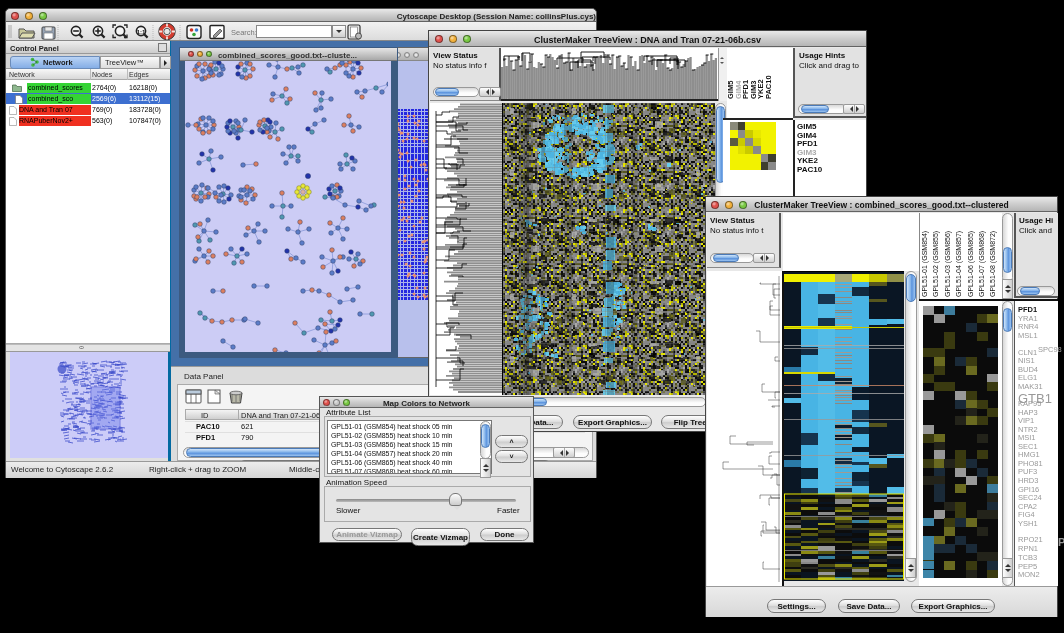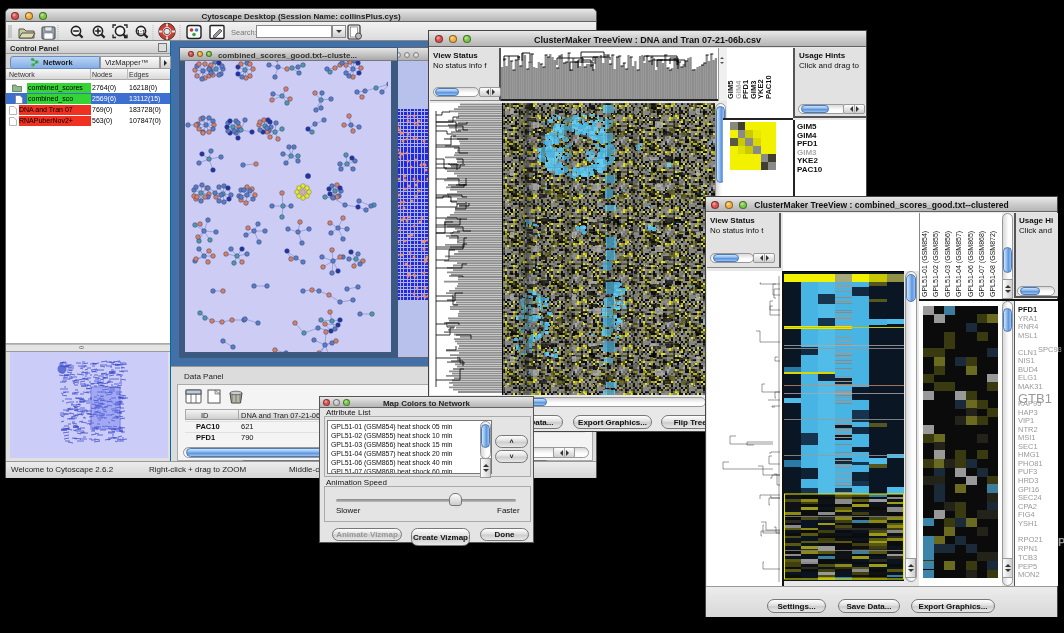--- a/index.html
+++ b/index.html
@@ -1,18 +1,18 @@
 <!DOCTYPE html>
 <html><head><meta charset="utf-8"><style>*{margin:0;padding:0;box-sizing:border-box}body{width:1064px;height:633px;background:#000;font-family:"Liberation Sans",sans-serif;overflow:hidden;position:relative}.abs{position:absolute}.tb{background:linear-gradient(#e9e9e9,#cdcdcd 50%,#b5b5b5);border-bottom:1px solid #636363}</style></head><body>
 <div class="abs" style="left:5px;top:8px;width:592px;height:470px;background:#e2e2e2;border:1px solid #555;border-radius:5px 5px 0 0">
     <div class="abs tb" style="left:0;top:0;width:590px;height:13px;border-radius:5px 5px 0 0"></div>
     <div style="position:absolute;left:5px;top:2.5px;width:8px;height:8px;border-radius:50%;background:radial-gradient(circle at 35% 30%, #fff6 0 15%, transparent 40%),#e0524d;border:1px solid rgba(0,0,0,.45);box-sizing:border-box"></div>
     <div style="position:absolute;left:19px;top:2.5px;width:8px;height:8px;border-radius:50%;background:radial-gradient(circle at 35% 30%, #fff6 0 15%, transparent 40%),#f2b13c;border:1px solid rgba(0,0,0,.45);box-sizing:border-box"></div>
     <div style="position:absolute;left:33px;top:2.5px;width:8px;height:8px;border-radius:50%;background:radial-gradient(circle at 35% 30%, #fff6 0 15%, transparent 40%),#79c943;border:1px solid rgba(0,0,0,.45);box-sizing:border-box"></div>
-    <div style="position:absolute;left:0px;top:2.5px;font-size:8px;font-weight:bold;color:#222;white-space:nowrap;width:590px;text-align:center">Cytoscape Desktop (Session Name: collinsPlus.cys)</div>
+    <div style="position:absolute;left:0px;top:2.5px;font-size:8px;font-weight:bold;color:#222;white-space:nowrap;width:590px;text-align:right">Cytoscape Desktop (Session Name: collinsPlus.cys)</div>
     <div class="abs" style="left:0;top:13px;width:590px;height:19px;background:linear-gradient(#f2f2f2,#dcdcdc);border-bottom:1px solid #888"></div>
     <svg class="abs" style="left:0;top:13px" width="380" height="19">
       <path d="M3 3v13M5 3v13" stroke="#aaa" stroke-width="1"></path>
       <path d="M13 7h5l2 2h8v7H13z" fill="#c8c89a" stroke="#555"></path>
       <path d="M13 16l3-5h13l-3 5z" fill="#deddb0" stroke="#555"></path>
       <rect x="36" y="5" width="13" height="12" rx="1" fill="#9aa7b8" stroke="#444"></rect>
       <rect x="39" y="5" width="7" height="4" fill="#e8e8e8" stroke="#555" stroke-width="0.5"></rect>
       <rect x="38" y="11" width="9" height="6" fill="#fff" stroke="#555" stroke-width="0.5"></rect>
       <path d="M52 3v15" stroke="#bbb" stroke-dasharray="1,1"></path>
       <circle cx="70" cy="9" r="4.6" fill="#f4f4f4" stroke="#222" stroke-width="1.6"></circle>
@@ -42,35 +42,35 @@
       <text x="225" y="12.5" font-size="7.5" fill="#777">Search:</text>
     </svg>
     <div class="abs" style="left:250px;top:16px;width:76px;height:13px;background:#fff;border:1px solid #888"></div>
     <div class="abs" style="left:326px;top:16px;width:14px;height:13px;background:linear-gradient(#fdfdfd,#cfcfcf);border:1px solid #888"></div>
     <div class="abs" style="left:329.5px;top:21px;width:0;height:0;border:3.5px solid transparent;border-top-color:#333"></div>
     <svg class="abs" style="left:340px;top:14px" width="22" height="18">
       <rect x="2" y="2" width="12" height="14" rx="1.5" fill="#e8e8e8" stroke="#333" stroke-width="1.2"></rect>
       <rect x="4.5" y="4" width="7" height="10" fill="#fff" stroke="#666" stroke-width="0.6"></rect>
       <circle cx="12.5" cy="13" r="3" fill="#bbb" stroke="#333" stroke-width="0.8"></circle>
     </svg>
-    <div class="abs" style="left:0;top:32px;width:165px;height:420px;background:#e0e0e0;border-right:1px solid #0369a1">
+    <div class="abs" style="left:0;top:32px;width:165px;height:420px;background:#e0e0e0;border-right:3px solid #0369a1">
       <div class="abs" style="left:0;top:0;width:164px;height:13px;background:linear-gradient(#eee,#ccc);border-bottom:1px solid #999"></div>
       <div style="position:absolute;left:4px;top:3px;font-size:7.5px;font-weight:bold;color:#222;white-space:nowrap;">Control Panel</div>
       <div class="abs" style="left:152px;top:2px;width:9px;height:9px;border:1px solid #777;background:#ddd"></div>
       <div class="abs" style="left:0;top:13px;width:164px;height:15px;background:#d4d4d4;border-bottom:1px solid #999"></div>
       <div class="abs" style="left:4px;top:14.5px;width:90px;height:13px;background:linear-gradient(#b9d3f5,#85aee6);border:1px solid #6b8cba;border-radius:3px 0 0 3px"></div>
       <svg class="abs" style="left:24px;top:16px" width="10" height="10">
         <circle cx="2.5" cy="2.5" r="1.8" fill="#44b844"></circle>
         <circle cx="7" cy="5" r="1.8" fill="#44b844"></circle>
         <circle cx="3" cy="8" r="1.8" fill="#44b844"></circle>
         <path d="M2.5 2.5L7 5L3 8" stroke="#2a7a2a" stroke-width="0.7" fill="none"></path>
       </svg>
       <div style="position:absolute;left:37px;top:17px;font-size:7.5px;font-weight:bold;color:#1a1a1a;white-space:nowrap;">Network</div>
       <div class="abs" style="left:94px;top:14.5px;width:60px;height:13px;background:linear-gradient(#fafafa,#ddd);border:1px solid #999"></div>
-      <div style="position:absolute;left:99px;top:17px;font-size:7.5px;font-weight:normal;color:#222;white-space:nowrap;">VizMapper™</div>
+      <div style="position:absolute;left:99px;top:17px;font-size:7.5px;font-weight:normal;color:#222;white-space:nowrap;">TreeView™</div>
       <div class="abs" style="left:154px;top:14.5px;width:11px;height:13px;background:linear-gradient(#fafafa,#ccc);border:1px solid #999"></div>
       <div class="abs" style="left:157.5px;top:18.5px;width:0;height:0;border:3px solid transparent;border-left-color:#222"></div>
       <div class="abs" style="left:0;top:28px;width:164px;height:11px;background:linear-gradient(#f8f8f8,#d8d8d8);border-bottom:1px solid #aaa"></div>
       <div style="position:absolute;left:3px;top:30px;font-size:7px;font-weight:normal;color:#333;white-space:nowrap;">Network</div>
       <div style="position:absolute;left:86px;top:30px;font-size:7px;font-weight:normal;color:#333;white-space:nowrap;">Nodes</div>
       <div style="position:absolute;left:123px;top:30px;font-size:7px;font-weight:normal;color:#333;white-space:nowrap;">Edges</div>
       <div class="abs" style="left:84px;top:28px;width:1px;height:11px;background:#bbb"></div>
       <div class="abs" style="left:121px;top:28px;width:1px;height:11px;background:#bbb"></div>
       <div class="abs" style="left:0;top:39px;width:164px;height:264px;background:#fff;border-bottom:1px solid #aaa"></div>
       <svg class="abs" style="left:6px;top:43px" width="10" height="8">

